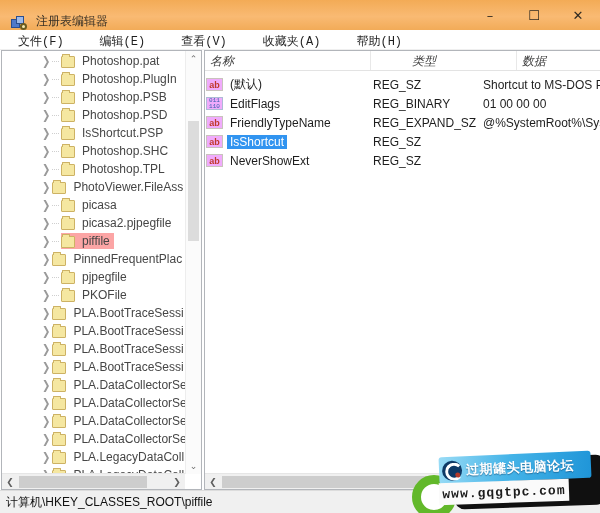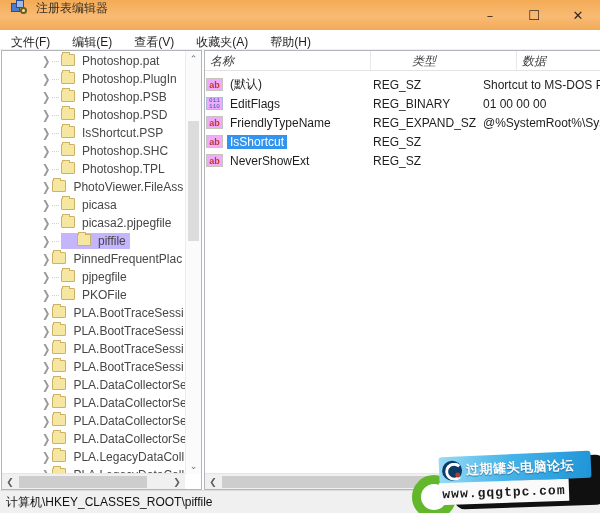--- a/index.html
+++ b/index.html
@@ -6,51 +6,51 @@
   html,body { width:600px; height:513px; overflow:hidden; }
   body {
     font-family:"Liberation Sans","DejaVu Sans",sans-serif;
     font-size:12px; background:#fff; position:relative;
     -webkit-font-smoothing:antialiased;
   }
   
   .titlebar {
     position:absolute; left:0; top:0; width:600px; height:30px;
     background:linear-gradient(180deg,#f3ab56 0%,#f9ba73 55%,#f2ab58 100%);
-    display:flex; align-items:flex-start;
+    display:flex; align-items:flex-end;
   }
   .app-icon { width:16px; height:14px; margin-left:11px; position:relative; }
   .app-icon .cube1 { position:absolute; left:0; top:3px; width:9px; height:9px; background:#4f79c9; border:1px solid #2a4e8f; }
   .app-icon .cube2 { position:absolute; left:5px; top:0; width:8px; height:8px; background:#9db9e8; border:1px solid #2a4e8f; }
   .app-icon .lens  { position:absolute; right:0; bottom:0; width:7px; height:7px; border:2px solid #6b5b1e; border-radius:50%; background:#f4e9b0; }
   .title-text { margin-left:9px; color:#3a3226; }
   .win-controls { position:absolute; right:0; top:0; height:30px; display:flex; }
   .win-btn { width:44px; height:30px; display:flex; align-items:center; justify-content:center;
              color:#2f2a22; font-size:13px; font-family:"DejaVu Sans",sans-serif; }
   
   .menubar {
     position:absolute; left:0; top:30px; width:600px; height:20px;
     background:#ffffff; display:flex; align-items:center; border-bottom:1px solid #efefef;
   }
-  .menu-item { padding:0 11px; color:#1f1f1f; height:16px; line-height:20px; }
+  .menu-item { padding:0 18px; color:#1f1f1f; height:16px; line-height:20px;font-family:Liberation Mono, monospace; }
   
   .main { position:absolute; left:0; top:50px; width:600px; height:440px; }
   .tree-panel {
     position:absolute; left:1px; top:0; width:201px; height:440px;
     background:#fff; border:1px solid #b2b5ba; overflow:hidden;
   }
   .tree-rows { position:absolute; left:0; top:1px; right:16px; }
   .tree-row { height:18px; display:flex; align-items:center; white-space:nowrap; }
   .chevron { width:10px; margin-left:40px; color:#9a9a9a; font-size:10px; line-height:18px; transform:scaleY(1.2); }
   .guide { width:7px; height:1px; border-bottom:1px dotted #cfcfcf; margin-right:2px; }
   .folder { width:14px; height:12px; background:#f5e7a1; border:1px solid #cdb264; border-radius:1px; position:relative; flex:0 0 auto; }
   .folder::before { content:""; position:absolute; left:0; top:-3px; width:6px; height:2px; background:#f5e7a1; border:1px solid #cdb264; border-bottom:none; border-radius:1px 1px 0 0; }
   .tree-label { margin-left:5px; color:#464646; padding:0 2px; }
-  .tree-row.selected .sel-wrap { background:#c4b5fd;padding-left:16px; }
-  .sel-wrap { display:flex; align-items:flex-start; padding:1px 2px 1px 0; }
+  .tree-row.selected .sel-wrap { background:#fca5a5; }
+  .sel-wrap { display:flex; align-items:flex-end; padding:1px 2px 1px 0; }
   
   .vscroll { position:absolute; right:0; top:0; width:16px; height:423px; background:#fbfbfb; border-left:1px solid #ededed; }
   .vscroll .arrow { height:16px; display:flex; align-items:center; justify-content:center; color:#6f6f6f; font-size:9px; }
   .vscroll .arrow.down { position:absolute; bottom:0; left:0; right:0; }
   .vthumb { position:absolute; left:2px; right:2px; top:70px; height:120px; background:#dcdcdc; }
   
   .hscroll { position:absolute; bottom:0; height:16px; background:#f0f0f0; display:flex; align-items:center; }
   .hscroll .arrow { width:16px; text-align:center; color:#5f5f5f; font-size:9px; line-height:16px; }
   .hthumb { height:12px; background:#cdcdcd; margin:0 1px; }
   .tree-hscroll { left:0; right:16px; border-top:1px solid #e6e6e6; }

